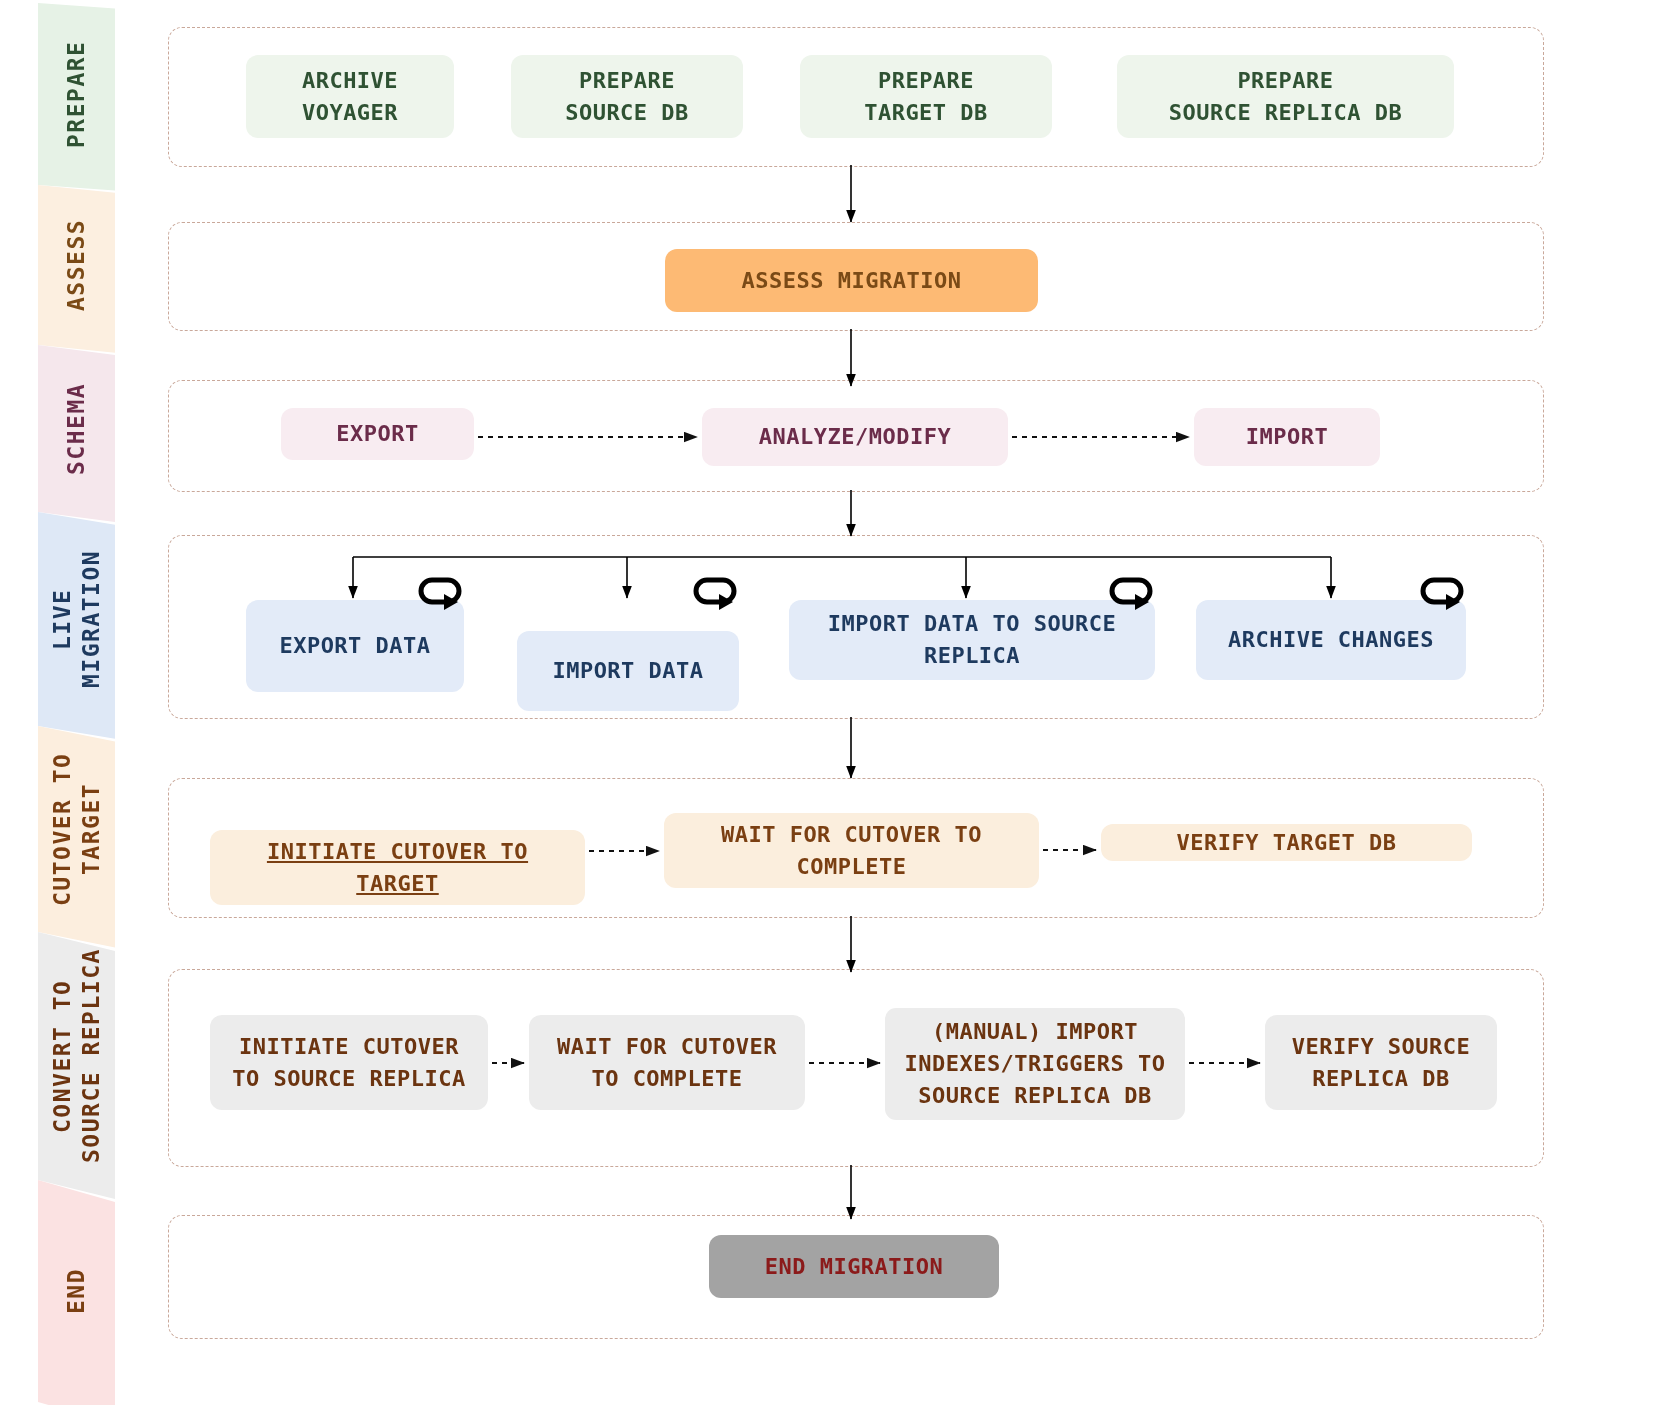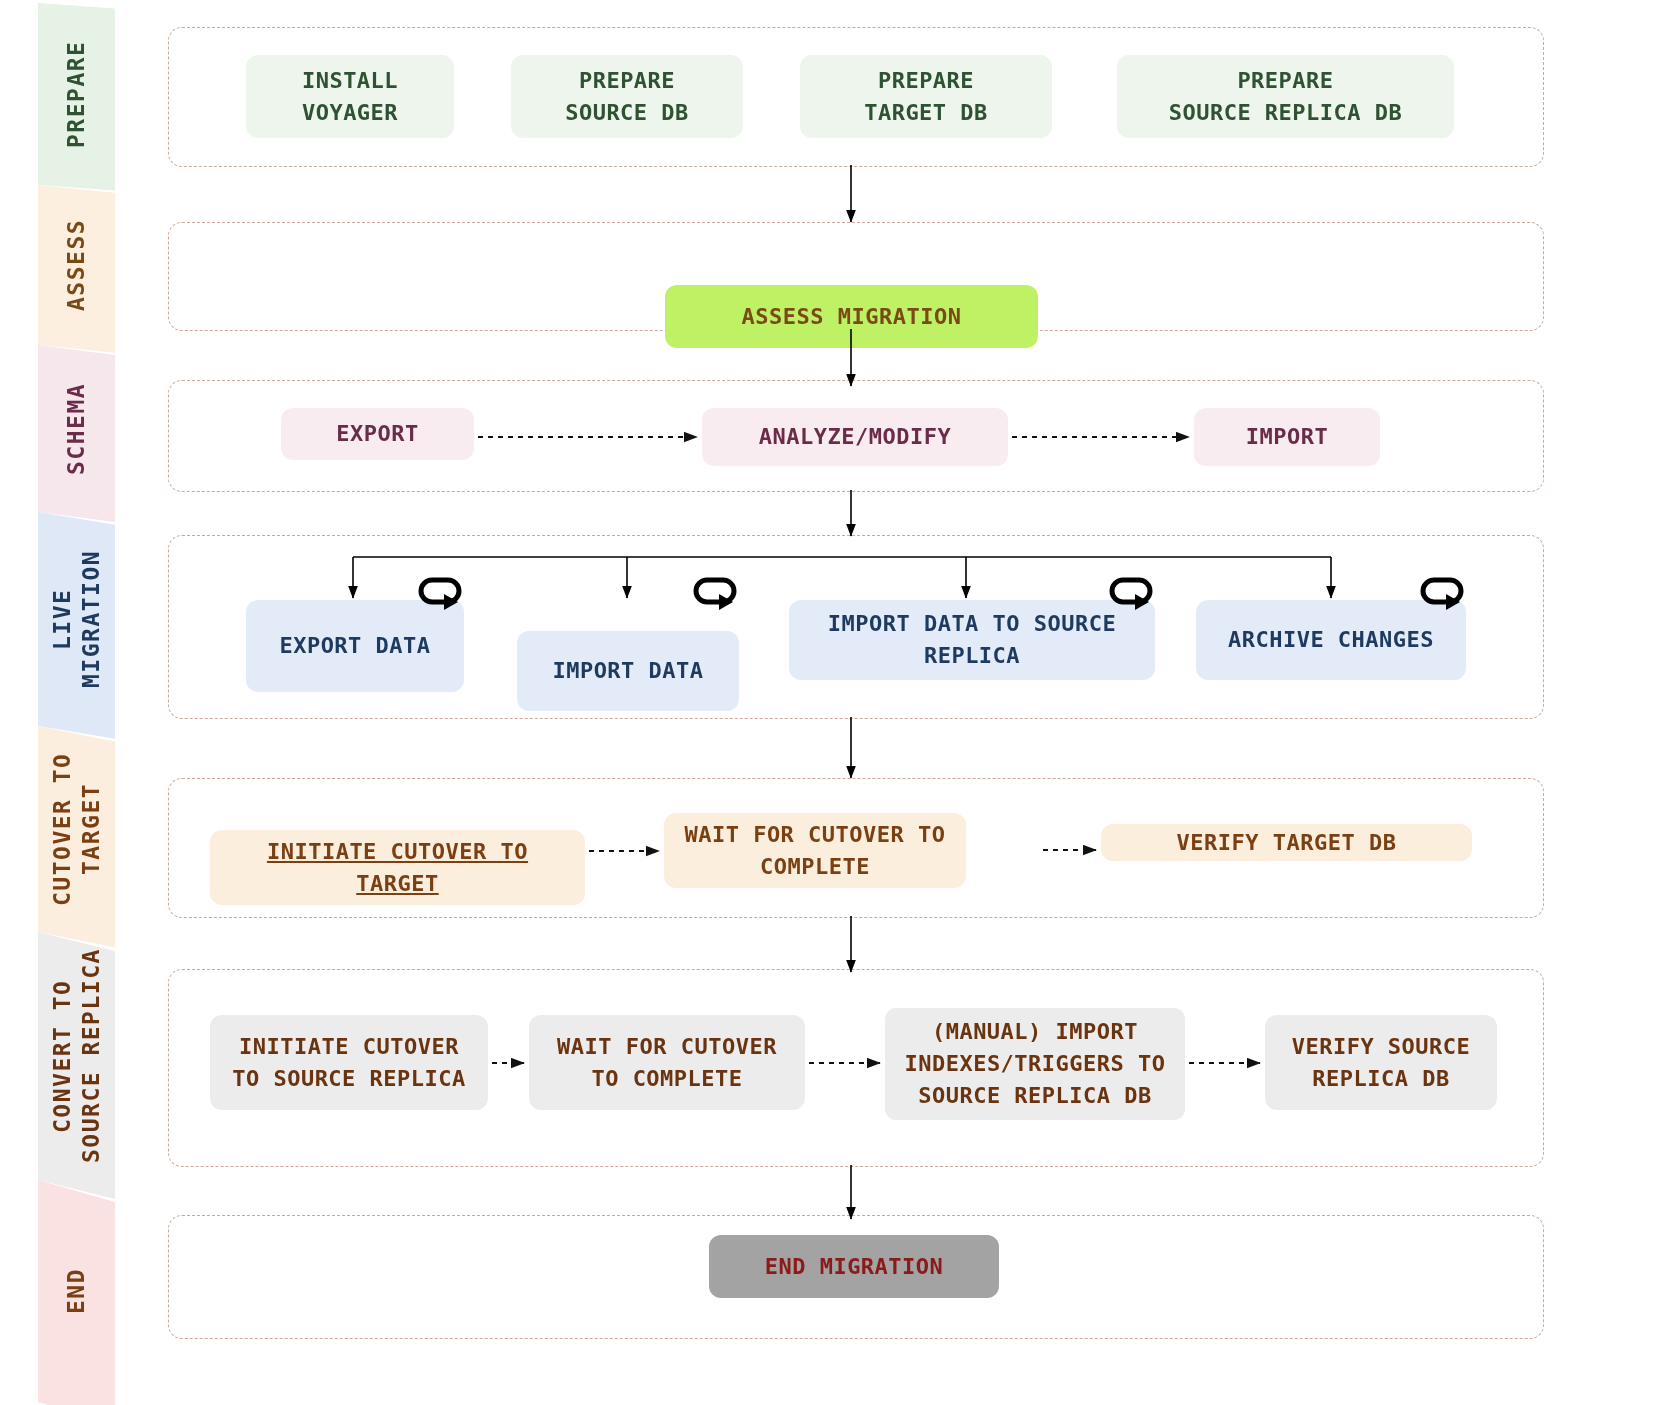--- a/index.html
+++ b/index.html
@@ -37,21 +37,21 @@
     text-align:center;
     font-weight:bold;
     font-size:22px;
     line-height:1.45;
     letter-spacing:0.5px;
     white-space:pre-line;
     padding:4px 10px;
     box-sizing:border-box;
   }
   .n-green {background:#eef5ec;color:#2f5233;}
-  .n-assess{background:#bef264;color:#7a4a16;margin-top:36px;}
+  .n-assess{background:#fdba74;color:#7a4a16;}
   .n-schema{background:#f8ecf1;color:#6b2c4a;}
   .n-live  {background:#e3ebf8;color:#1e3a5f;}
   .n-cut   {background:#fbeedd;color:#7a3f12;}
   .n-conv  {background:#ececec;color:#6b3410;}
   .n-end   {background:#a3a3a3;color:#8b1a1a;}
 
   svg.overlay{position:absolute;left:0;top:0;width:1662px;height:1405px;pointer-events:none;}
 </style>
 </head>
 <body>
@@ -98,21 +98,21 @@
       <div class="lane" style="left: 168px; top: 27px; width: 1374px; height: 138px;"></div>
       <div class="lane" style="left: 168px; top: 222px; width: 1374px; height: 107px;"></div>
       <div class="lane" style="left: 168px; top: 380px; width: 1374px; height: 110px;"></div>
       <div class="lane" style="left: 168px; top: 535px; width: 1374px; height: 182px;"></div>
       <div class="lane" style="left: 168px; top: 778px; width: 1374px; height: 138px;"></div>
       <div class="lane" style="left: 168px; top: 969px; width: 1374px; height: 196px;"></div>
       <div class="lane" style="left: 168px; top: 1215px; width: 1374px; height: 122px;"></div>
     </div>
 
   <div id="nodes-host">
-      <div class="node n-green" style="left: 246px; top: 55px; width: 208px; height: 83px;">INSTALL
+      <div class="node n-green" style="left: 246px; top: 55px; width: 208px; height: 83px;">ARCHIVE
 VOYAGER</div>
       <div class="node n-green" style="left: 511px; top: 55px; width: 232px; height: 83px;">PREPARE
 SOURCE DB</div>
       <div class="node n-green" style="left: 800px; top: 55px; width: 252px; height: 83px;">PREPARE
 TARGET DB</div>
       <div class="node n-green" style="left: 1117px; top: 55px; width: 337px; height: 83px;">PREPARE
 SOURCE REPLICA DB</div>
       <div class="node n-assess" style="left: 665px; top: 249px; width: 373px; height: 63px;">ASSESS MIGRATION</div>
       <div class="node n-schema" style="left: 281px; top: 408px; width: 193px; height: 52px;">EXPORT</div>
       <div class="node n-schema" style="left: 702px; top: 408px; width: 306px; height: 58px;">ANALYZE/MODIFY</div>
@@ -133,21 +133,21 @@
         <path d="M 33 32 L 14 32 A 11 11 0 0 1 14 10 L 30 10 A 11 11 0 0 1 30 32 L 27 32" fill="none" stroke="#000" stroke-width="5" stroke-linecap="butt"></path>
         <path d="M 26 24 L 40 32 L 26 40 Z" fill="#000"></path>
       </svg>
       <div class="node n-live" style="left: 1196px; top: 600px; width: 270px; height: 80px;">ARCHIVE CHANGES</div>
       <svg width="54" height="44" viewBox="0 0 54 44" style="position: absolute; left: 1420px; top: 570px;">
         <path d="M 33 32 L 14 32 A 11 11 0 0 1 14 10 L 30 10 A 11 11 0 0 1 30 32 L 27 32" fill="none" stroke="#000" stroke-width="5" stroke-linecap="butt"></path>
         <path d="M 26 24 L 40 32 L 26 40 Z" fill="#000"></path>
       </svg>
       <div class="node n-cut" style="left: 210px; top: 830px; width: 375px; height: 75px; text-decoration: underline;">INITIATE CUTOVER TO
 TARGET</div>
-      <div class="node n-cut" style="left: 664px; top: 813px; width: 302px; height: 75px;">WAIT FOR CUTOVER TO
+      <div class="node n-cut" style="left: 664px; top: 813px; width: 375px; height: 75px;">WAIT FOR CUTOVER TO
 COMPLETE</div>
       <div class="node n-cut" style="left: 1101px; top: 824px; width: 371px; height: 37px;">VERIFY TARGET DB</div>
       <div class="node n-conv" style="left: 210px; top: 1015px; width: 278px; height: 95px;">INITIATE CUTOVER
 TO SOURCE REPLICA</div>
       <div class="node n-conv" style="left: 529px; top: 1015px; width: 276px; height: 95px;">WAIT FOR CUTOVER
 TO COMPLETE</div>
       <div class="node n-conv" style="left: 885px; top: 1008px; width: 300px; height: 112px; border-radius: 11px;">(MANUAL) IMPORT
 INDEXES/TRIGGERS TO
 SOURCE REPLICA DB</div>
       <div class="node n-conv" style="left: 1265px; top: 1015px; width: 232px; height: 95px;">VERIFY SOURCE

